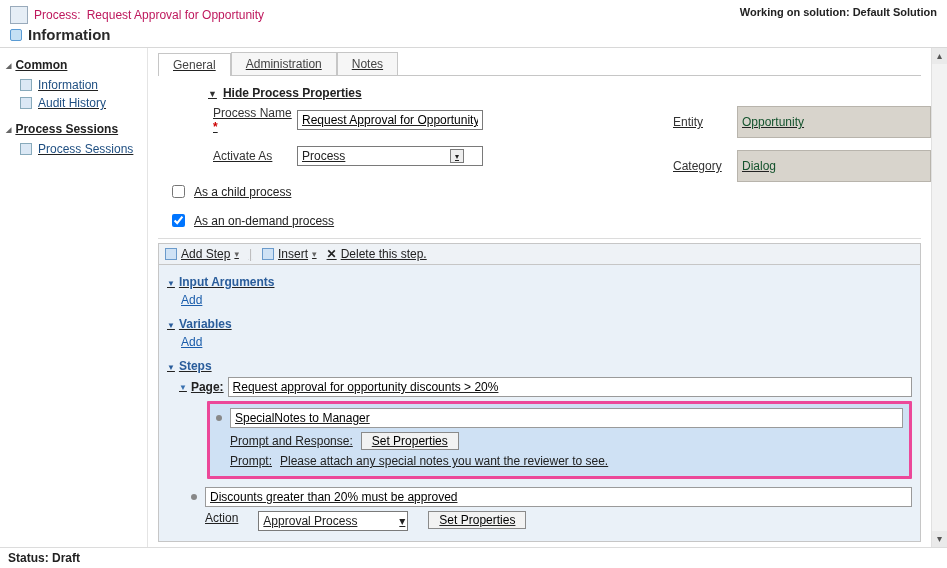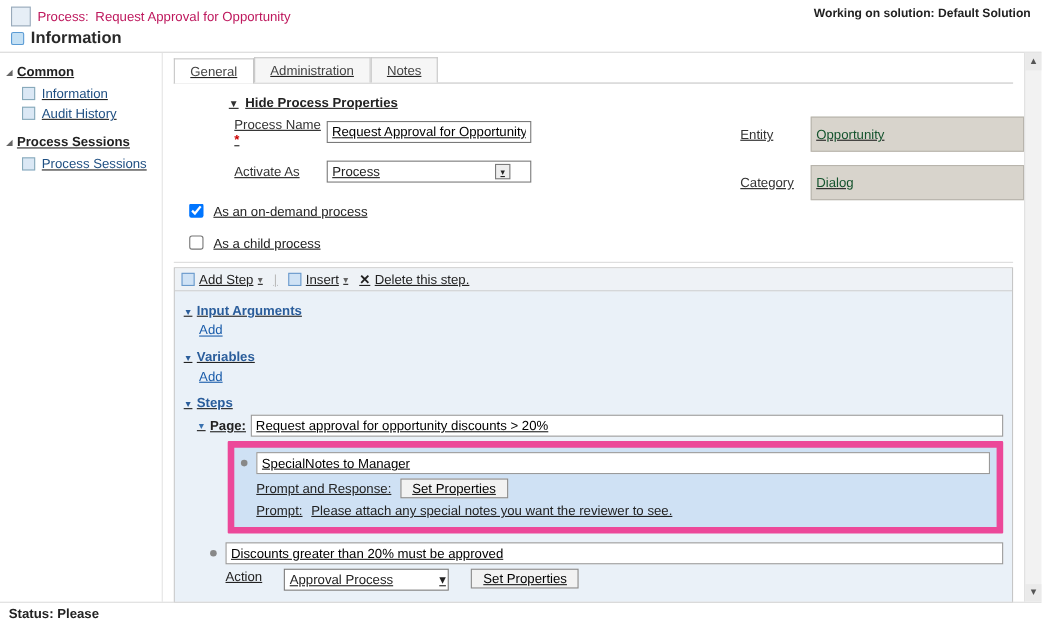--- a/index.html
+++ b/index.html
@@ -317,21 +317,21 @@
   .page-title-input {
     flex: 1;
     height: 20px;
     border: 1px solid #9a9a9a;
     background: #fff;
     padding: 0 4px;
     font-size: 12px;
   }
   .step-block {
     margin: 4px 0 0 40px;
-    border: 6px solid #ec4899;
+    border: 3px solid #ec4899;
     background: #cfe1f4;
     padding: 4px 6px 8px 6px;
     border-radius: 1px;
   }
   .step-block.plain {
     background: transparent;
     border: none;
     padding: 4px 0 0 0;
   }
   .step-title-row {
@@ -454,26 +454,26 @@
                 <input class="text-input" value="Request Approval for Opportunity" style="">
               </div>
               <div class="form-row">
                 <span class="label">Activate As</span>
                 <div class="select">
                   <span>Process</span>
                   <span class="chev">▾</span>
                 </div>
               </div>
               <div class="checkbox-row">
+                <input type="checkbox" style="">
+                <span>As a child process</span>
+              </div>
+              <div class="checkbox-row">
                 <input type="checkbox" checked="" style="">
                 <span>As an on-demand process</span>
-              </div>
-              <div class="checkbox-row">
-                <input type="checkbox" style="">
-                <span>As a child process</span>
               </div>
             </div>
             <div class="col col-right">
               <div class="form-row">
                 <span class="label" style="width:64px">Entity</span>
                 <div class="disabled-field">Opportunity</div>
               </div>
               <div class="form-row">
                 <span class="label" style="width:64px">Category</span>
                 <div class="disabled-field">Dialog</div>
@@ -553,16 +553,16 @@
 
       <div class="scrollbar">
         <div class="scroll-btn scroll-top">▴</div>
         <div class="scroll-btn scroll-bot">▾</div>
       </div>
     </div>
   </div>
 
   <div class="footer">
     <span>Status:</span>
-    <span>Please</span>
+    <span>Draft</span>
   </div>
 
 </div>
 
 </body></html>

